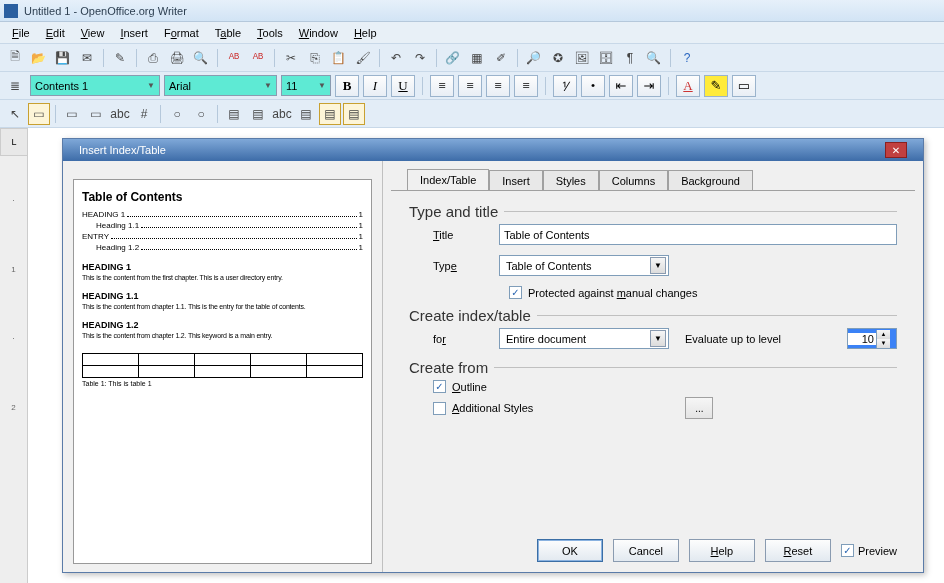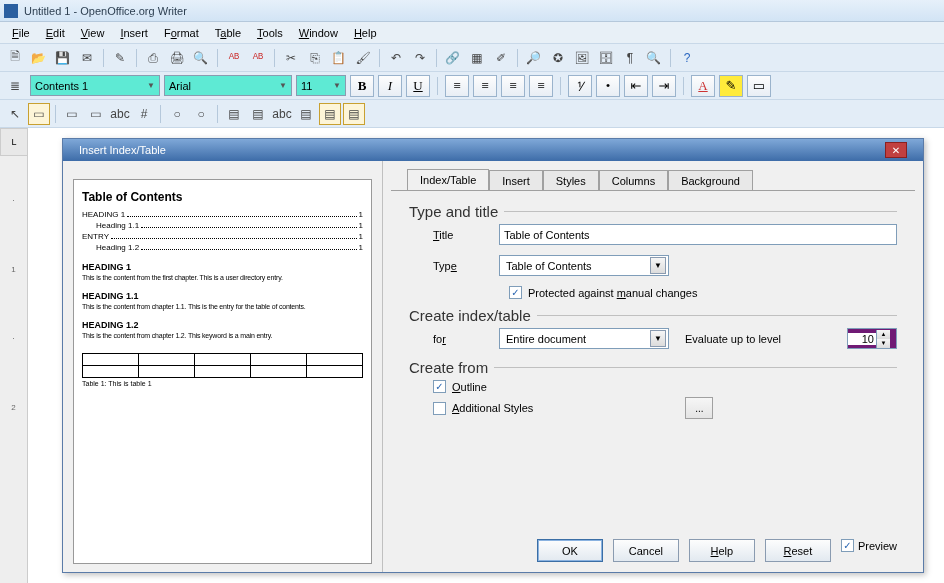--- a/index.html
+++ b/index.html
@@ -61,29 +61,29 @@
 .form-row { display:flex; align-items:center; gap:10px; margin: 4px 0 10px 24px; }
 .form-row label { width: 56px; font-size:11px; }
 .text-input { flex:1; height:21px; border:1px solid #7f9db9; background:#fff; padding:0 4px; font-size:11px; }
 .combo { width:170px; height:21px; border:1px solid #7f9db9; background:#fff; display:flex; align-items:center; justify-content:space-between; padding:0 2px 0 6px; font-size:11px; }
 .combo .arrow-btn { width:16px; height:17px; border:1px solid #8a9bb0; background:linear-gradient(#f6f6f6,#dcdcdc); display:flex; align-items:center; justify-content:center; font-size:8px; }
 
 .chk-row { display:flex; align-items:center; gap:6px; margin:4px 0 4px 24px; font-size:11px; }
 .chk { width:13px; height:13px; border:1px solid #7f9db9; background:#fff; display:flex; align-items:center; justify-content:center; font-size:10px; color:#2a66b2; }
 .chk.checked::after { content:"✓"; }
 
-.spin { display:flex; align-items:center; border:1px solid #7f9db9; background:#701a75; height:21px; width:50px; }
+.spin { display:flex; align-items:center; border:1px solid #7f9db9; background:#3b82f6; height:21px; width:50px; }
 .spin input { border:none; width:28px; text-align:right; font-size:11px; padding-right:2px; outline:none; }
 .spin .spbtns { display:flex; flex-direction:column; }
 .spin .spbtn { width:14px; height:9px; border-left:1px solid #7f9db9; background:linear-gradient(#f6f6f6,#dcdcdc); font-size:6px; display:flex; align-items:center; justify-content:center; }
 
 .styles-btn { width:28px; height:22px; border:1px solid #a0a0a0; background:linear-gradient(#f6f6f6,#e4e4e4); font-size:10px; display:flex; align-items:center; justify-content:center; }
 
 
-.dlg-buttons { position:absolute; right:18px; bottom:10px; display:flex; align-items:flex-start; gap:10px; }
+.dlg-buttons { position:absolute; right:18px; bottom:10px; display:flex; align-items:center; gap:10px; }
 .dlg-btn { min-width:66px; height:23px; border:1px solid #8a9bb0; background:linear-gradient(#fdfdfd,#e2e9f0); font-size:11px; display:flex; align-items:center; justify-content:center; cursor:default; }
 .dlg-btn.default { border:1px solid #3b6ea5; box-shadow:0 0 0 1px #8ab2e0 inset; }
 
 .preview-chk { display:flex; align-items:center; gap:4px; font-size:11px; }
 </style>
 </head>
 <body>
 
 <div class="titlebar">
   <div class="app-icon"></div>
@@ -138,21 +138,21 @@
   <div class="tb-sep"></div>
   <div class="tb-btn" style="color:#2a66c0">?</div>
 </div>
 
 <div class="toolbar2">
   <div class="tb-btn">≣</div>
   <div class="tb-combo" style="width:130px">
     <span>Contents 1</span>
     <span class="arrow">▼</span>
   </div>
-  <div class="tb-combo" style="width:128px">
+  <div class="tb-combo" style="width:113px">
     <span>Arial</span>
     <span class="arrow">▼</span>
   </div>
   <div class="tb-combo" style="width:50px">
     <span>11</span>
     <span class="arrow">▼</span>
   </div>
   <div class="fmt-btn" style="font-weight:bold">B</div>
   <div class="fmt-btn" style="font-style:italic">I</div>
   <div class="fmt-btn" style="text-decoration:underline">U</div>

